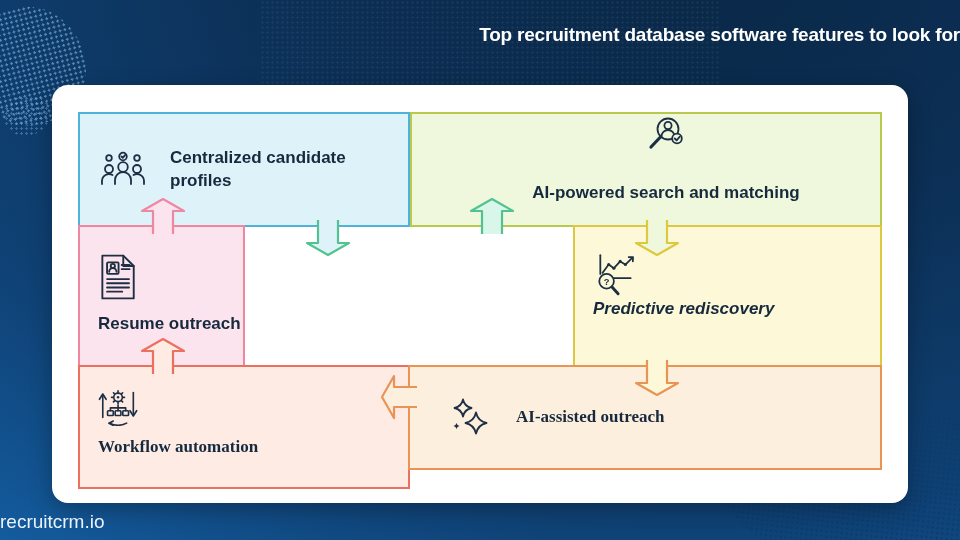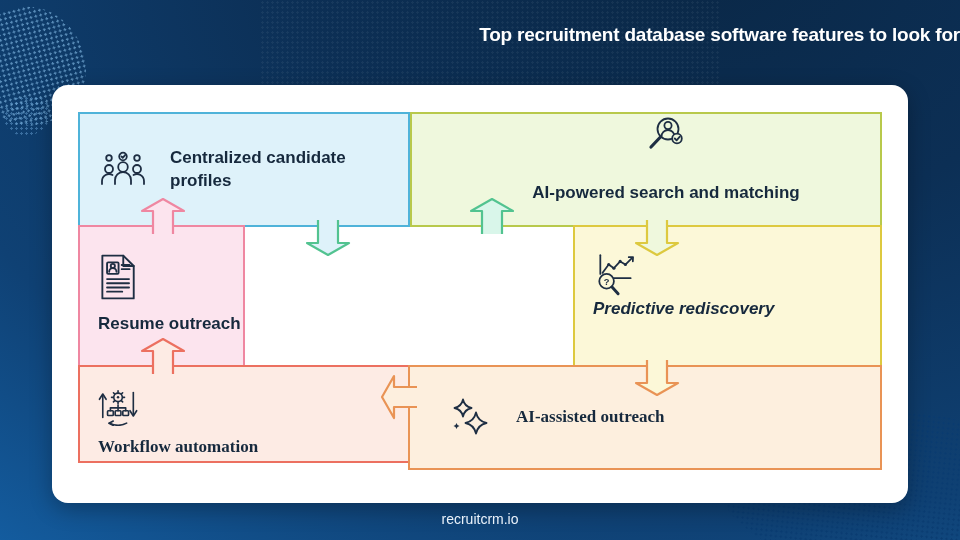--- a/index.html
+++ b/index.html
@@ -48,32 +48,32 @@
   .fb-col   { flex-direction:column; align-items:flex-start; }
 
   #box-0 { left:78px;  top:112px; width:332px; height:115px; padding-left:34px; gap:24px; }
   #box-0 .label { max-width:210px; }
   #box-1 { left:410px; top:112px; width:472px; height:115px; padding-left:40px; gap:26px; }
   #box-2 { left:78px;  top:225px; width:167px; height:142px; padding:27px 0 0 18px; }
   #box-2 .label { margin-top:13px; }
   #box-3 { left:243px; top:225px; width:332px; height:142px; padding-left:30px; gap:24px; }
   #box-4 { left:573px; top:225px; width:309px; height:142px; padding:25px 0 0 18px; }
   #box-4 .label { margin-top:0;font-style:italic; }
-  #box-5 { left:78px;  top:365px; width:332px; height:98px; padding:17px 0 0 18px; }
+  #box-5 { left:78px;  top:365px; width:332px; height:124px; padding:17px 0 0 18px; }
   #box-5 .label { margin-top:10px; }
   #box-6 { left:408px; top:365px; width:474px; height:105px; padding-left:40px; gap:26px; }
 
   .icon { flex:0 0 auto; display:block; }
   .icon svg { display:block; }
 
   .connector { position:absolute; z-index:5; }
 
   .footer {
     position:absolute; left:0; top:511px; width:100%;
-    text-align:center; color:#eaf2fb; font-size:14px;
+    color:#eaf2fb; font-size:19px;
   }
 </style>
 </head>
 <body>
 
 <div class="stage">
 
   <div class="dots dots-tl"></div>
   <div class="dots dots-tl2"></div>
   <div class="dots dots-top"></div>

